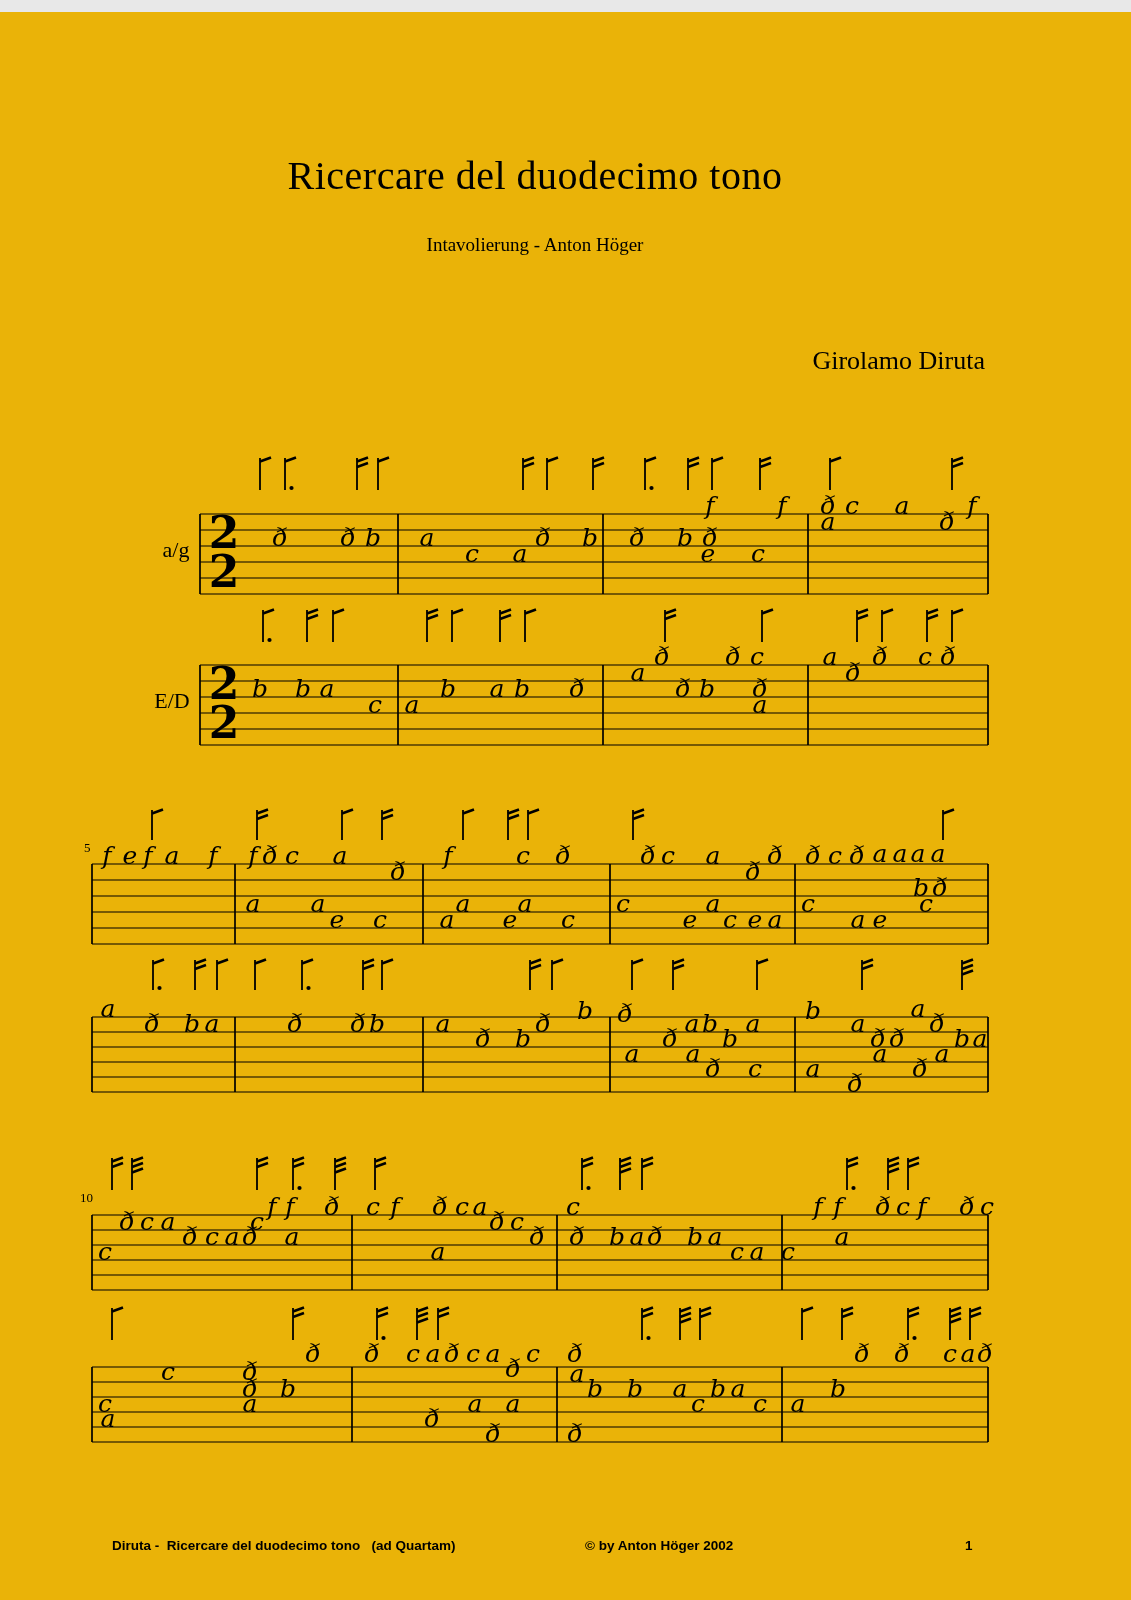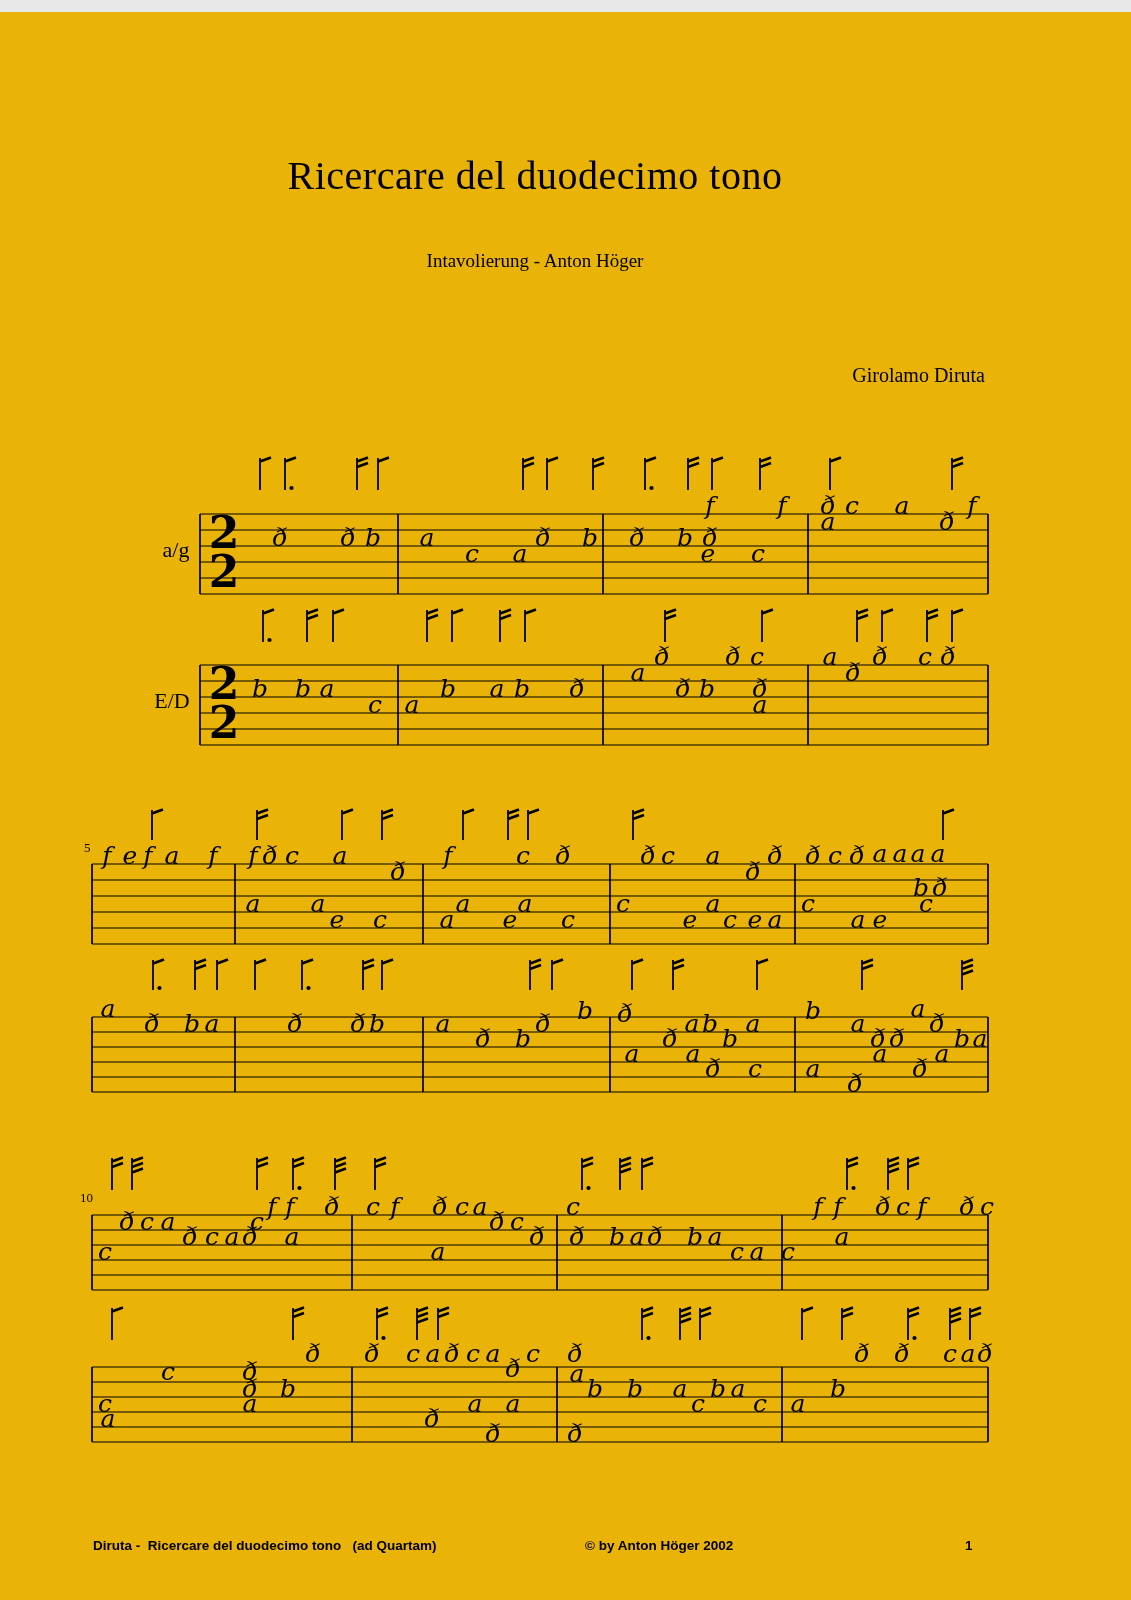--- a/index.html
+++ b/index.html
@@ -1,25 +1,25 @@
 <!DOCTYPE html>
 <html><head>
 <meta charset="utf-8">
 <style>
   html,body{margin:0;padding:0;background:#e8e8e8;}
   .page{position:relative;width:1131px;height:1600px;background:#eab308;color:#000;
         font-family:"Liberation Serif",serif;overflow:hidden;margin:12px auto;}
   .center-block{position:absolute;left:0;width:1070px;text-align:center;}
   .doc-title{top:140px;font-size:40px;letter-spacing:0.5px;}
-  .doc-subtitle{top:238px;font-size:19px;}
-  .composer{position:absolute;right:146px;top:352px;font-size:20px;}
+  .doc-subtitle{top:222px;font-size:19px;}
+  .composer{position:absolute;right:146px;top:334px;font-size:26px;}
   .tab-wrap{position:absolute;left:0;top:0;width:1131px;height:1600px;}
   .footer{position:absolute;top:1526px;font-family:"Liberation Sans",sans-serif;
           font-size:13.5px;font-weight:600;white-space:pre;}
-  .footer-left{left:93px;}
+  .footer-left{left:112px;}
   .footer-center{left:585px;}
   .footer-page{left:965px;}
 </style>
 </head>
 <body>
 
 <div class="page">
   <div class="center-block doc-title">Ricercare del duodecimo tono</div>
   <div class="center-block doc-subtitle">Intavolierung - Anton Höger</div>
   <div class="composer">Girolamo Diruta</div>

